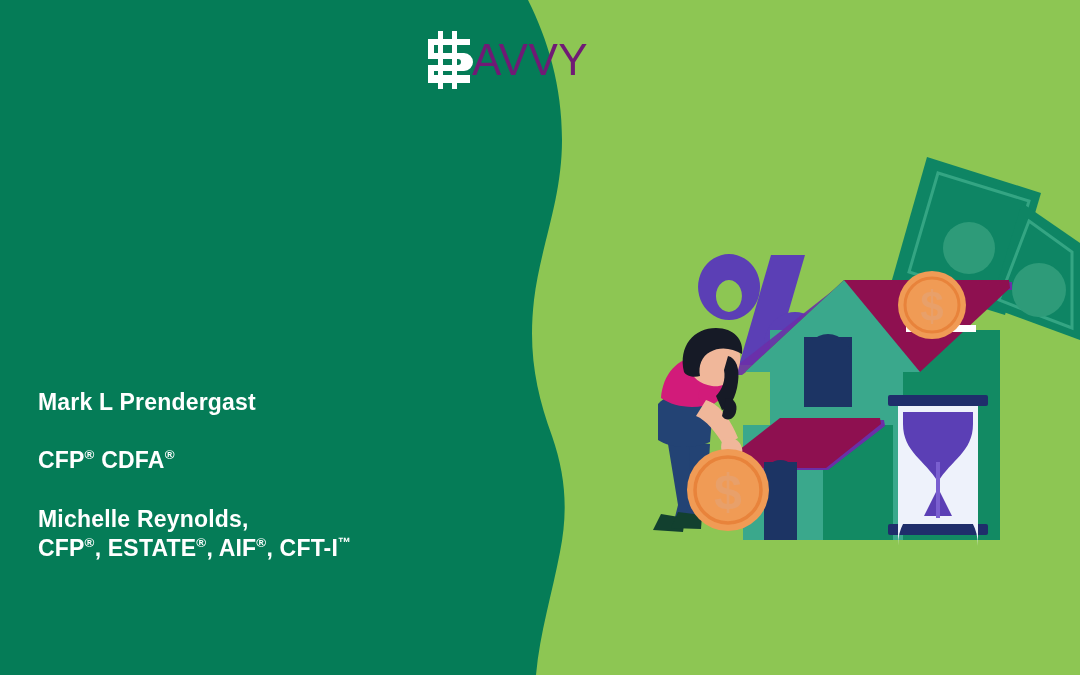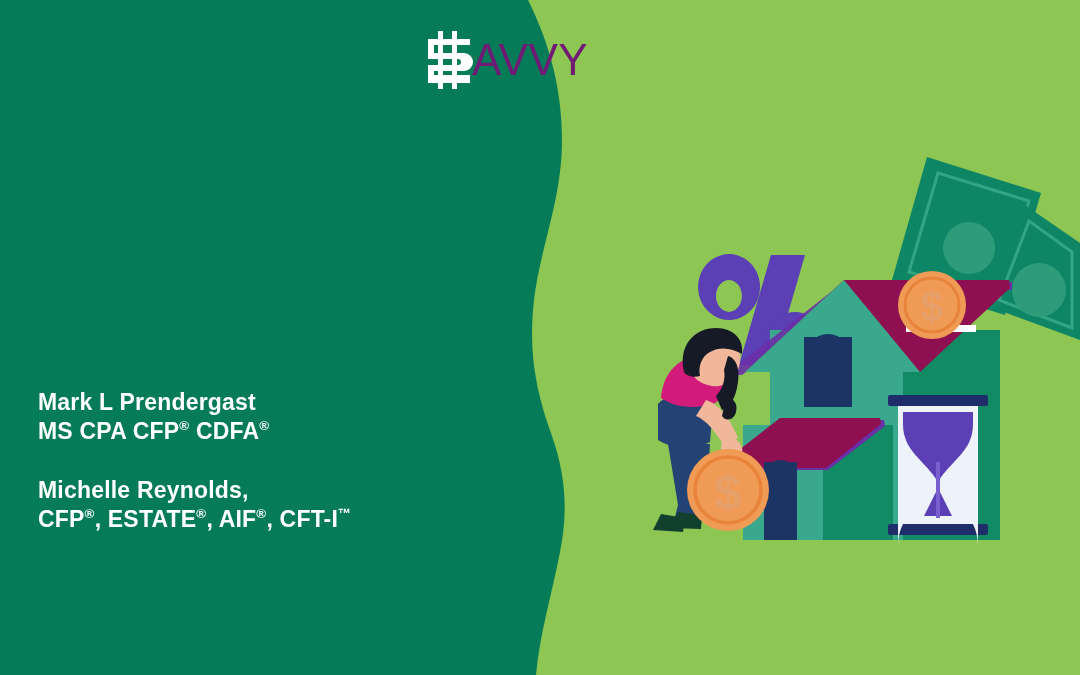--- a/index.html
+++ b/index.html
@@ -220,24 +220,24 @@
                a3,3 0 0,0 0,-6 H4 Z" fill="#FFFFFF"></path>
     </svg>
     <span class="logo-text">AVVY</span>
   </div>
 
 
   <div class="speakers">
 
     <div class="speaker">
       <div class="speaker-name">Mark L Prendergast</div>
-      <div class="speaker-creds"><span>MS CPA CFP</span><sup>®</sup><span> CDFA</span><sup>®</sup></div>
     </div>
 
     <div class="speaker">
+      <div class="speaker-creds"><span>CFP</span><sup>®</sup><span> CDFA</span><sup>®</sup></div>
     </div>
 
     <div class="speaker">
       <div class="speaker-name">Michelle Reynolds,</div>
       <div class="speaker-creds"><span>CFP</span><sup>®</sup><span>, ESTATE</span><sup>®</sup><span>, AIF</span><sup>®</sup><span>, CFT-I</span><sup>™</sup></div>
     </div>
 
   </div>
 </div>
 

